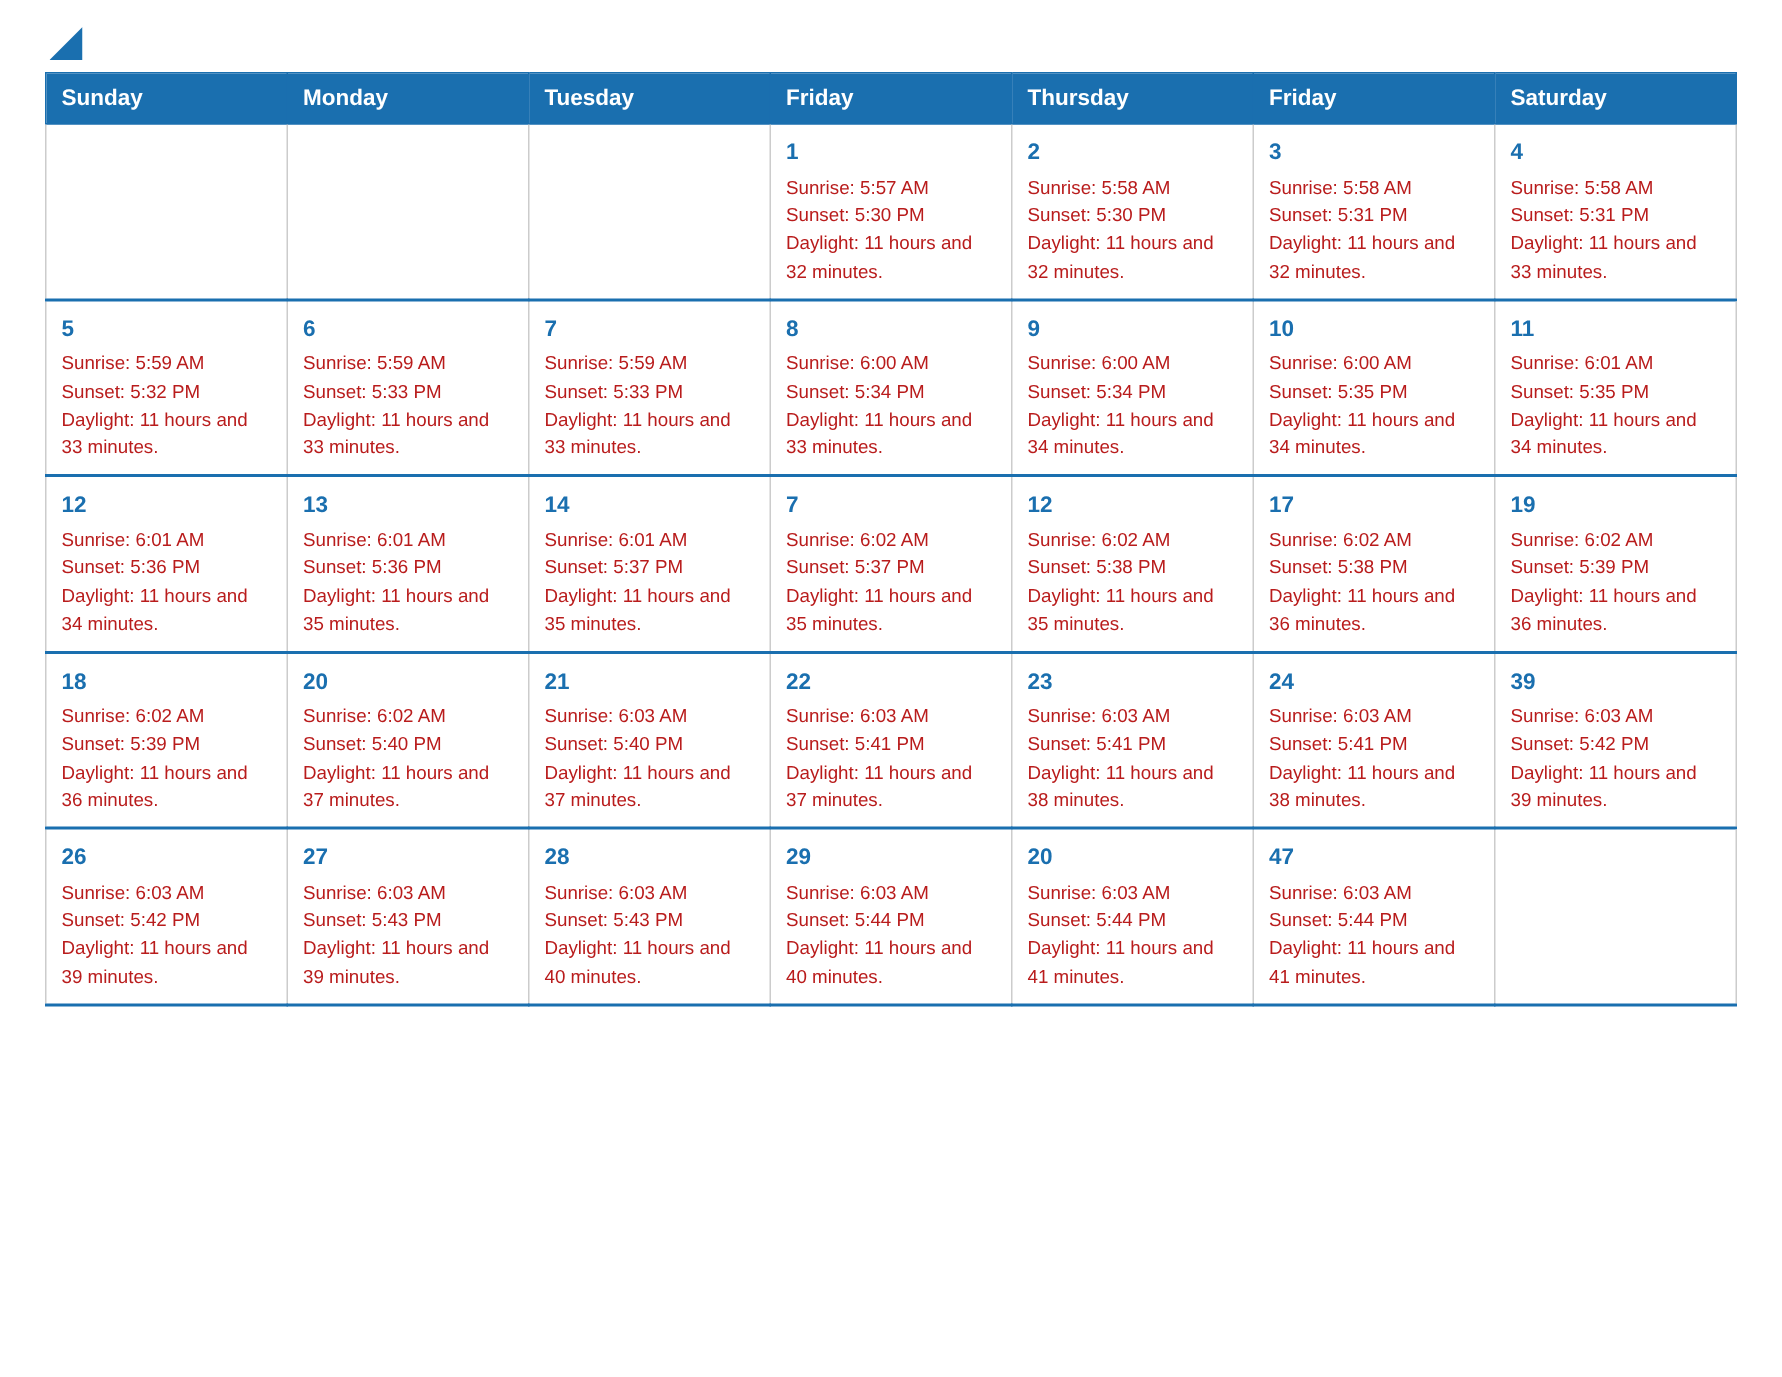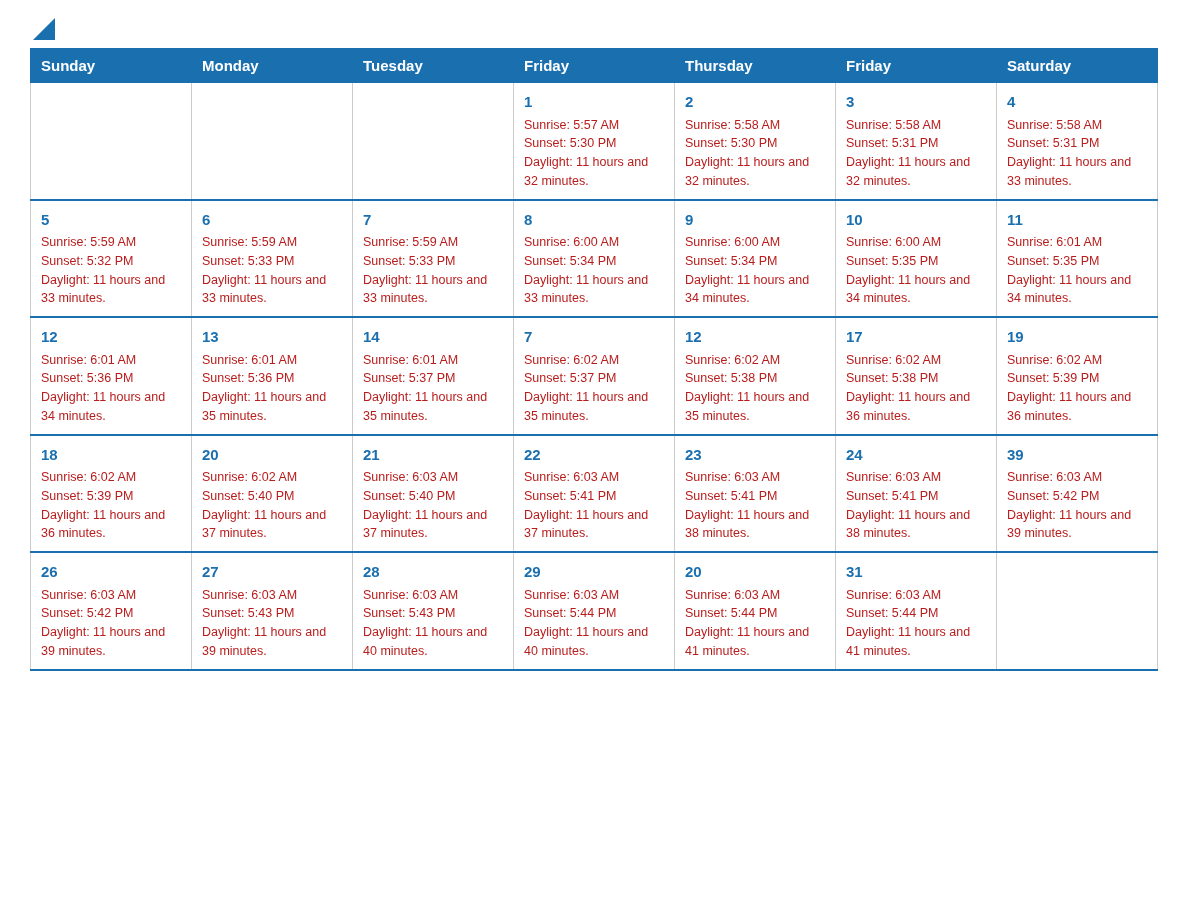--- a/index.html
+++ b/index.html
@@ -244,19 +244,19 @@
         </td>
         <td>
           <span class="day-num">29</span>
           <div class="cell-content">Sunrise: 6:03 AM<br>Sunset: 5:44 PM<br>Daylight: 11 hours and 40 minutes.</div>
         </td>
         <td>
           <span class="day-num">20</span>
           <div class="cell-content">Sunrise: 6:03 AM<br>Sunset: 5:44 PM<br>Daylight: 11 hours and 41 minutes.</div>
         </td>
         <td>
-          <span class="day-num">31</span>
+          <span class="day-num">47</span>
           <div class="cell-content">Sunrise: 6:03 AM<br>Sunset: 5:44 PM<br>Daylight: 11 hours and 41 minutes.</div>
         </td>
         <td class="empty"></td>
       </tr>
     </tbody>
 </table>
 
 </body></html>

